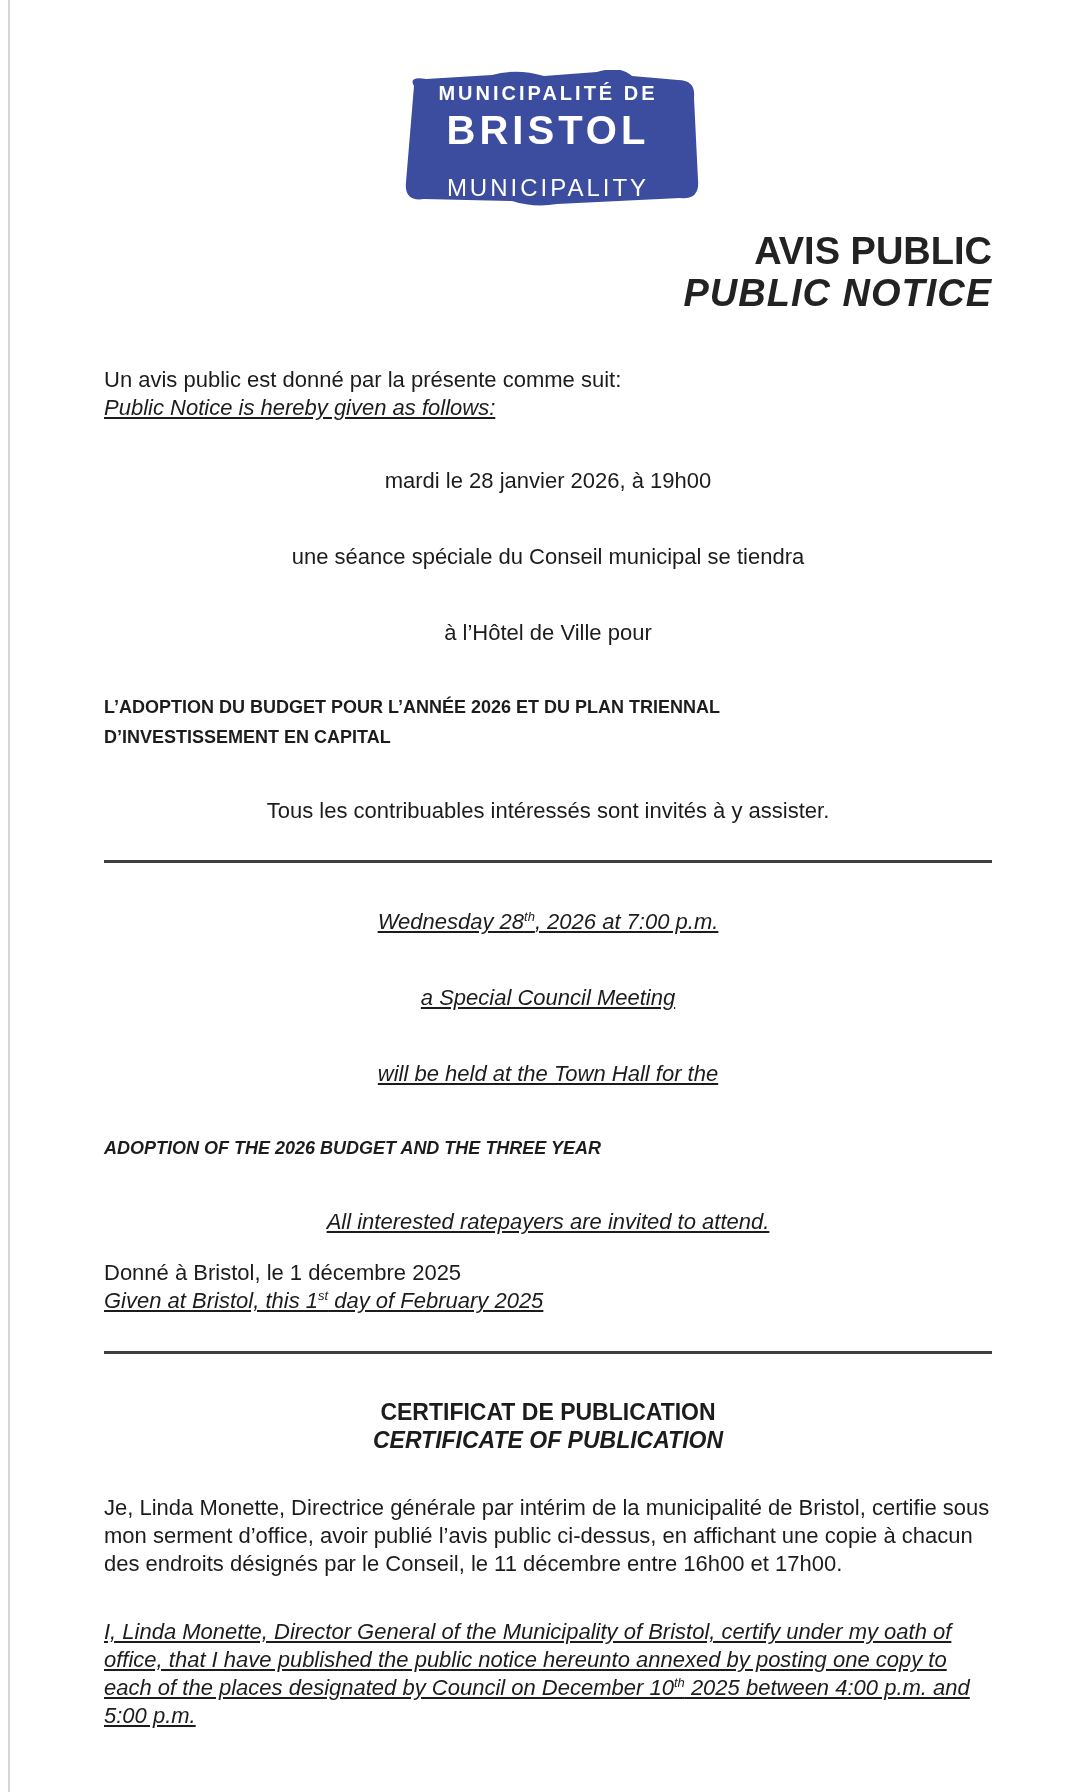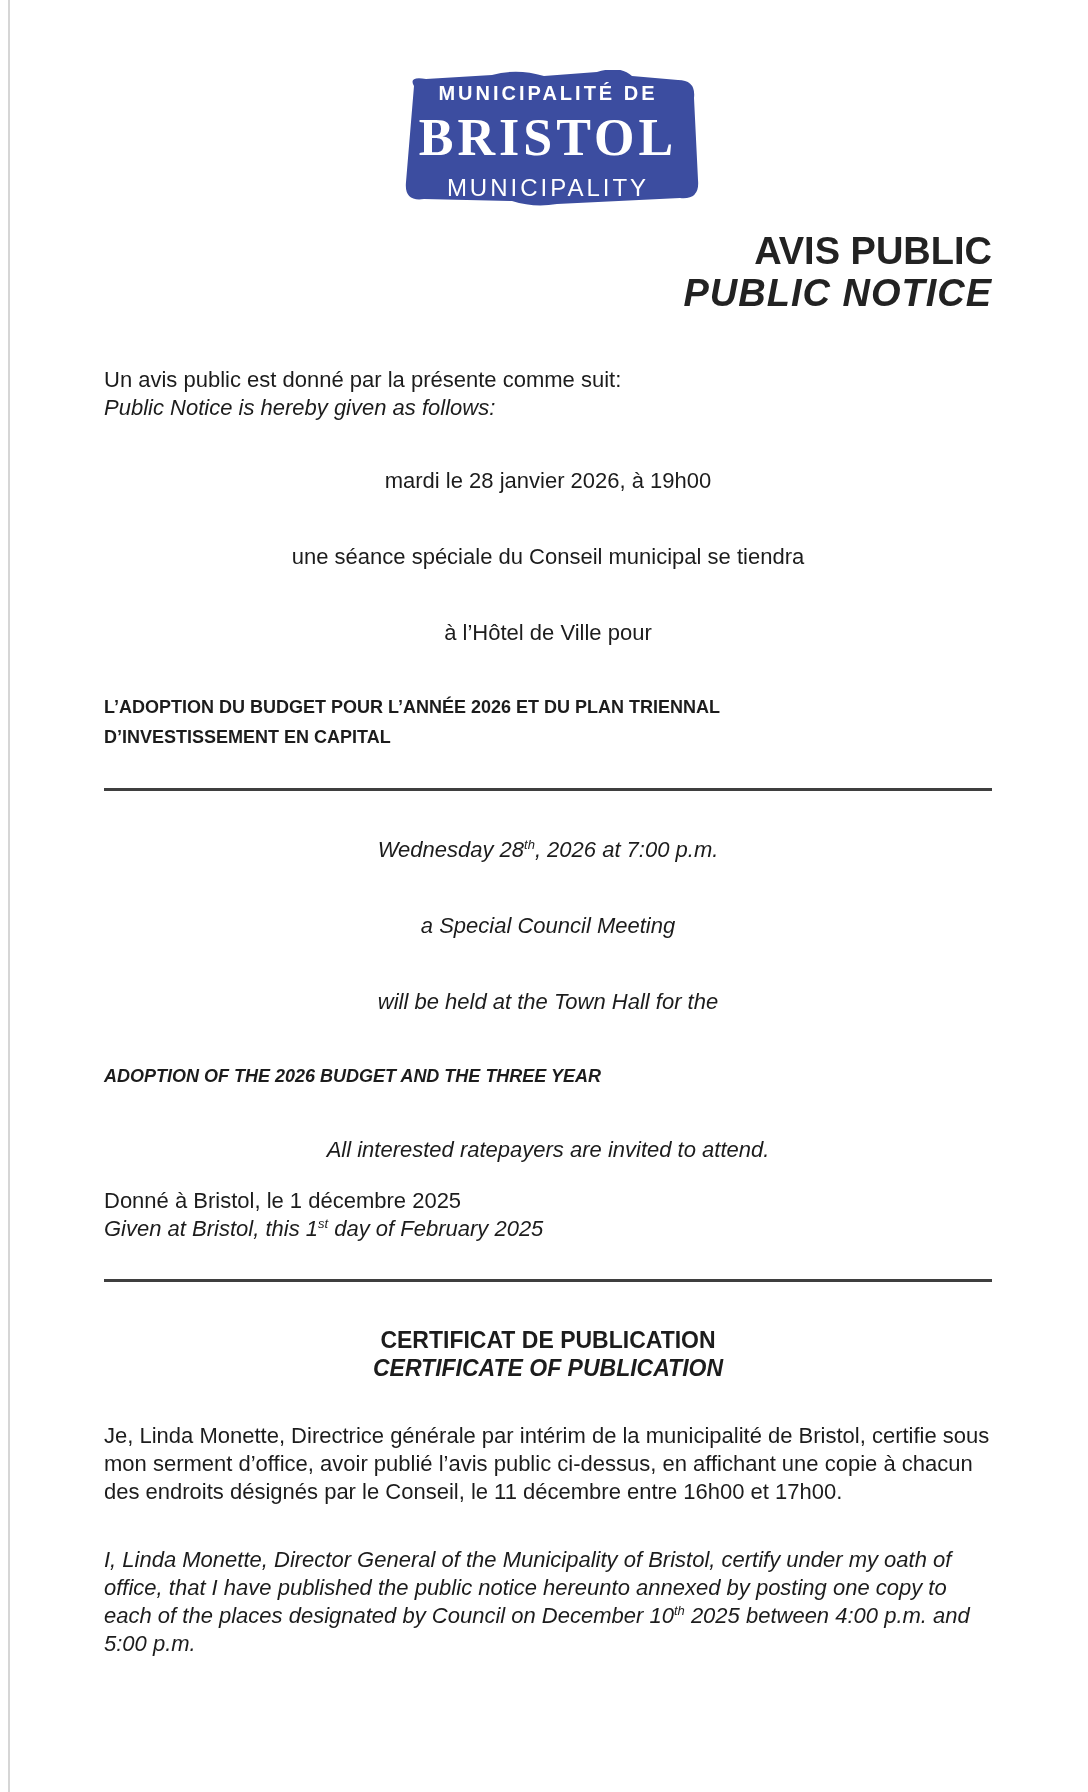--- a/index.html
+++ b/index.html
@@ -23,29 +23,29 @@
     width:312px;height:138px;
     margin:70px auto 0;
     position:relative;
   }
   .logo-wrap svg{position:absolute;left:0;top:0;}
   .logo-text{
     position:absolute;left:0;right:0;
     text-align:center;color:#ffffff;
   }
   .logo-line1{top:12px;font-size:20px;font-weight:bold;letter-spacing:3px;}
-  .logo-line2{top:38px;font-family:Liberation Serif, serif;font-size:52px;font-weight:bold;letter-spacing:4px;}
+  .logo-line2{top:38px;font-family:Liberation Sans, sans-serif;font-size:40px;font-weight:bold;letter-spacing:4px;}
   .logo-line3{top:104px;font-size:24px;font-weight:normal;letter-spacing:3px;}
   
   .page-title{ text-align:right;font-weight:bold;font-size:38px;line-height:42px;color:#222;}
   .page-title.fr{margin-top:22px;}
   .page-title.en{font-style:italic;letter-spacing:1px;}
   
   .intro{margin-top:52px;font-size:22px;line-height:28px;}
-  .italic{font-style:italic;}
+  .italic{font-style:italic;text-decoration:underline;}
   .center-line{text-align:center;font-size:22px;}
   .gap50{margin-top:50px;}
   .gap46{margin-top:46px;text-align:center;}
   .heading{
     text-align:left;font-weight:bold;font-size:18px;line-height:30px;
   }
   .heading.en{font-style:italic;}
   .rule{
     border:none;height:3px;background:#3f3f3f;margin:36px 0 0 0;
   }
@@ -83,20 +83,21 @@
 
   <div class="center-line gap46">mardi le 28 janvier 2026, à 19h00</div>
   <div class="center-line gap50">une séance spéciale du Conseil municipal se tiendra</div>
   <div class="center-line gap50">à l’Hôtel de Ville pour</div>
 
   <div class="heading fr gap46">
     <div>L’ADOPTION DU BUDGET POUR L’ANNÉE 2026 ET DU PLAN TRIENNAL</div>
     <div>D’INVESTISSEMENT EN CAPITAL</div>
   </div>
 
+  <div class="center-line gap46">Tous les contribuables intéressés sont invités à y assister.</div>
 
   <hr class="rule">
 
   <div class="center-line italic gap46"><span>Wednesday 28</span><sup>th</sup><span>, 2026 at 7:00 p.m.</span></div>
   <div class="center-line italic gap50">a Special Council Meeting</div>
   <div class="center-line italic gap50">will be held at the Town Hall for the</div>
 
   <div class="heading en gap46">
     <div>ADOPTION OF THE 2026 BUDGET AND THE THREE YEAR</div>
   </div>

